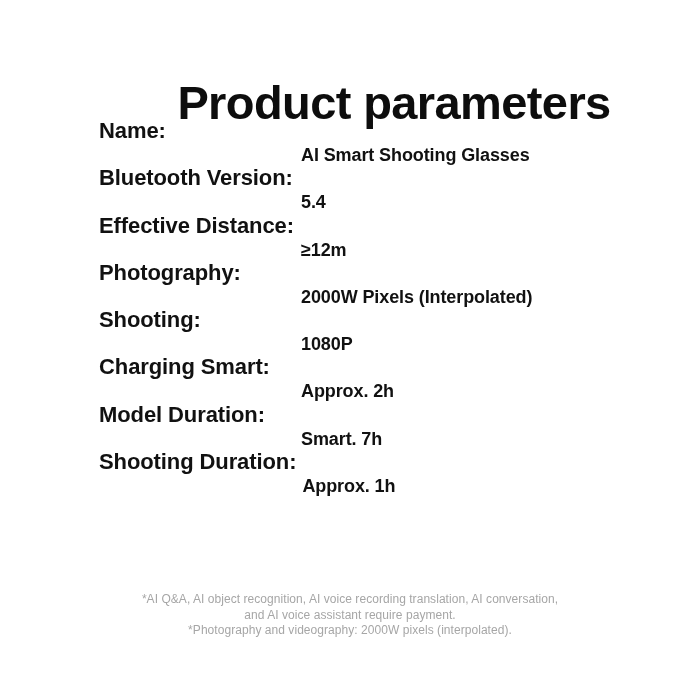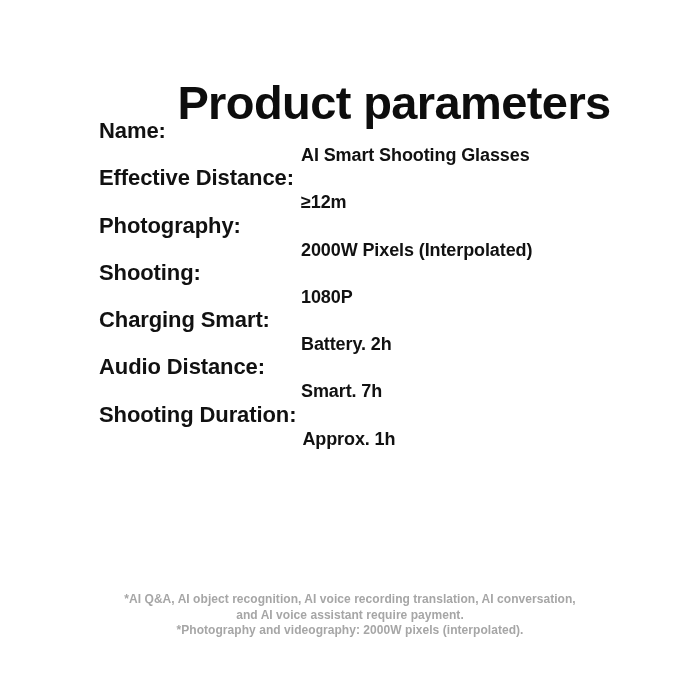--- a/index.html
+++ b/index.html
@@ -72,61 +72,64 @@
   #footnotes {
     position: absolute;
     left: 0;
     top: 592px;
     width: 700px;
     text-align: center;
   }
   .footnote-line {
     display: block;
     font-size: 12px;
-    font-weight: bold;
+    font-weight: normal;
     color: #a6a6a6;
     line-height: 15.5px;
     letter-spacing: 0.05px;
     white-space: nowrap;
   }
 </style>
 </head>
 <body>
 
 <div id="page">
 
   <h1 id="spec-title">Product parameters</h1>
 
   <div id="spec-list">
 
     <div class="spec-row">
       <span class="spec-label">Name:</span><span class="spec-value">AI Smart Shooting Glasses</span>
     </div>
 
 
+    <div class="spec-row">
+      <span class="spec-label">Bluetooth Version:</span><span class="spec-value">5.4</span>
+    </div>
 
     <div class="spec-row">
       <span class="spec-label">Effective Distance:</span><span class="spec-value">≥12m</span>
     </div>
 
     <div class="spec-row">
       <span class="spec-label">Photography:</span><span class="spec-value">2000W Pixels (Interpolated)</span>
     </div>
 
     <div class="spec-row">
       <span class="spec-label">Shooting:</span><span class="spec-value">1080P</span>
     </div>
 
     <div class="spec-row">
-      <span class="spec-label">Charging Smart:</span><span class="spec-value">Battery. 2h</span>
+      <span class="spec-label">Charging Smart:</span><span class="spec-value">Approx. 2h</span>
     </div>
 
 
     <div class="spec-row">
-      <span class="spec-label">Audio Distance:</span><span class="spec-value">Smart. 7h</span>
+      <span class="spec-label">Model Duration:</span><span class="spec-value">Smart. 7h</span>
     </div>
 
     <div class="spec-row">
       <span class="spec-label">Shooting Duration:</span><span class="spec-value">Approx. 1h</span>
     </div>
 
   </div>
 
   <div id="footnotes">
     <span class="footnote-line">*AI Q&amp;A, AI object recognition, AI voice recording translation, AI conversation,</span>

